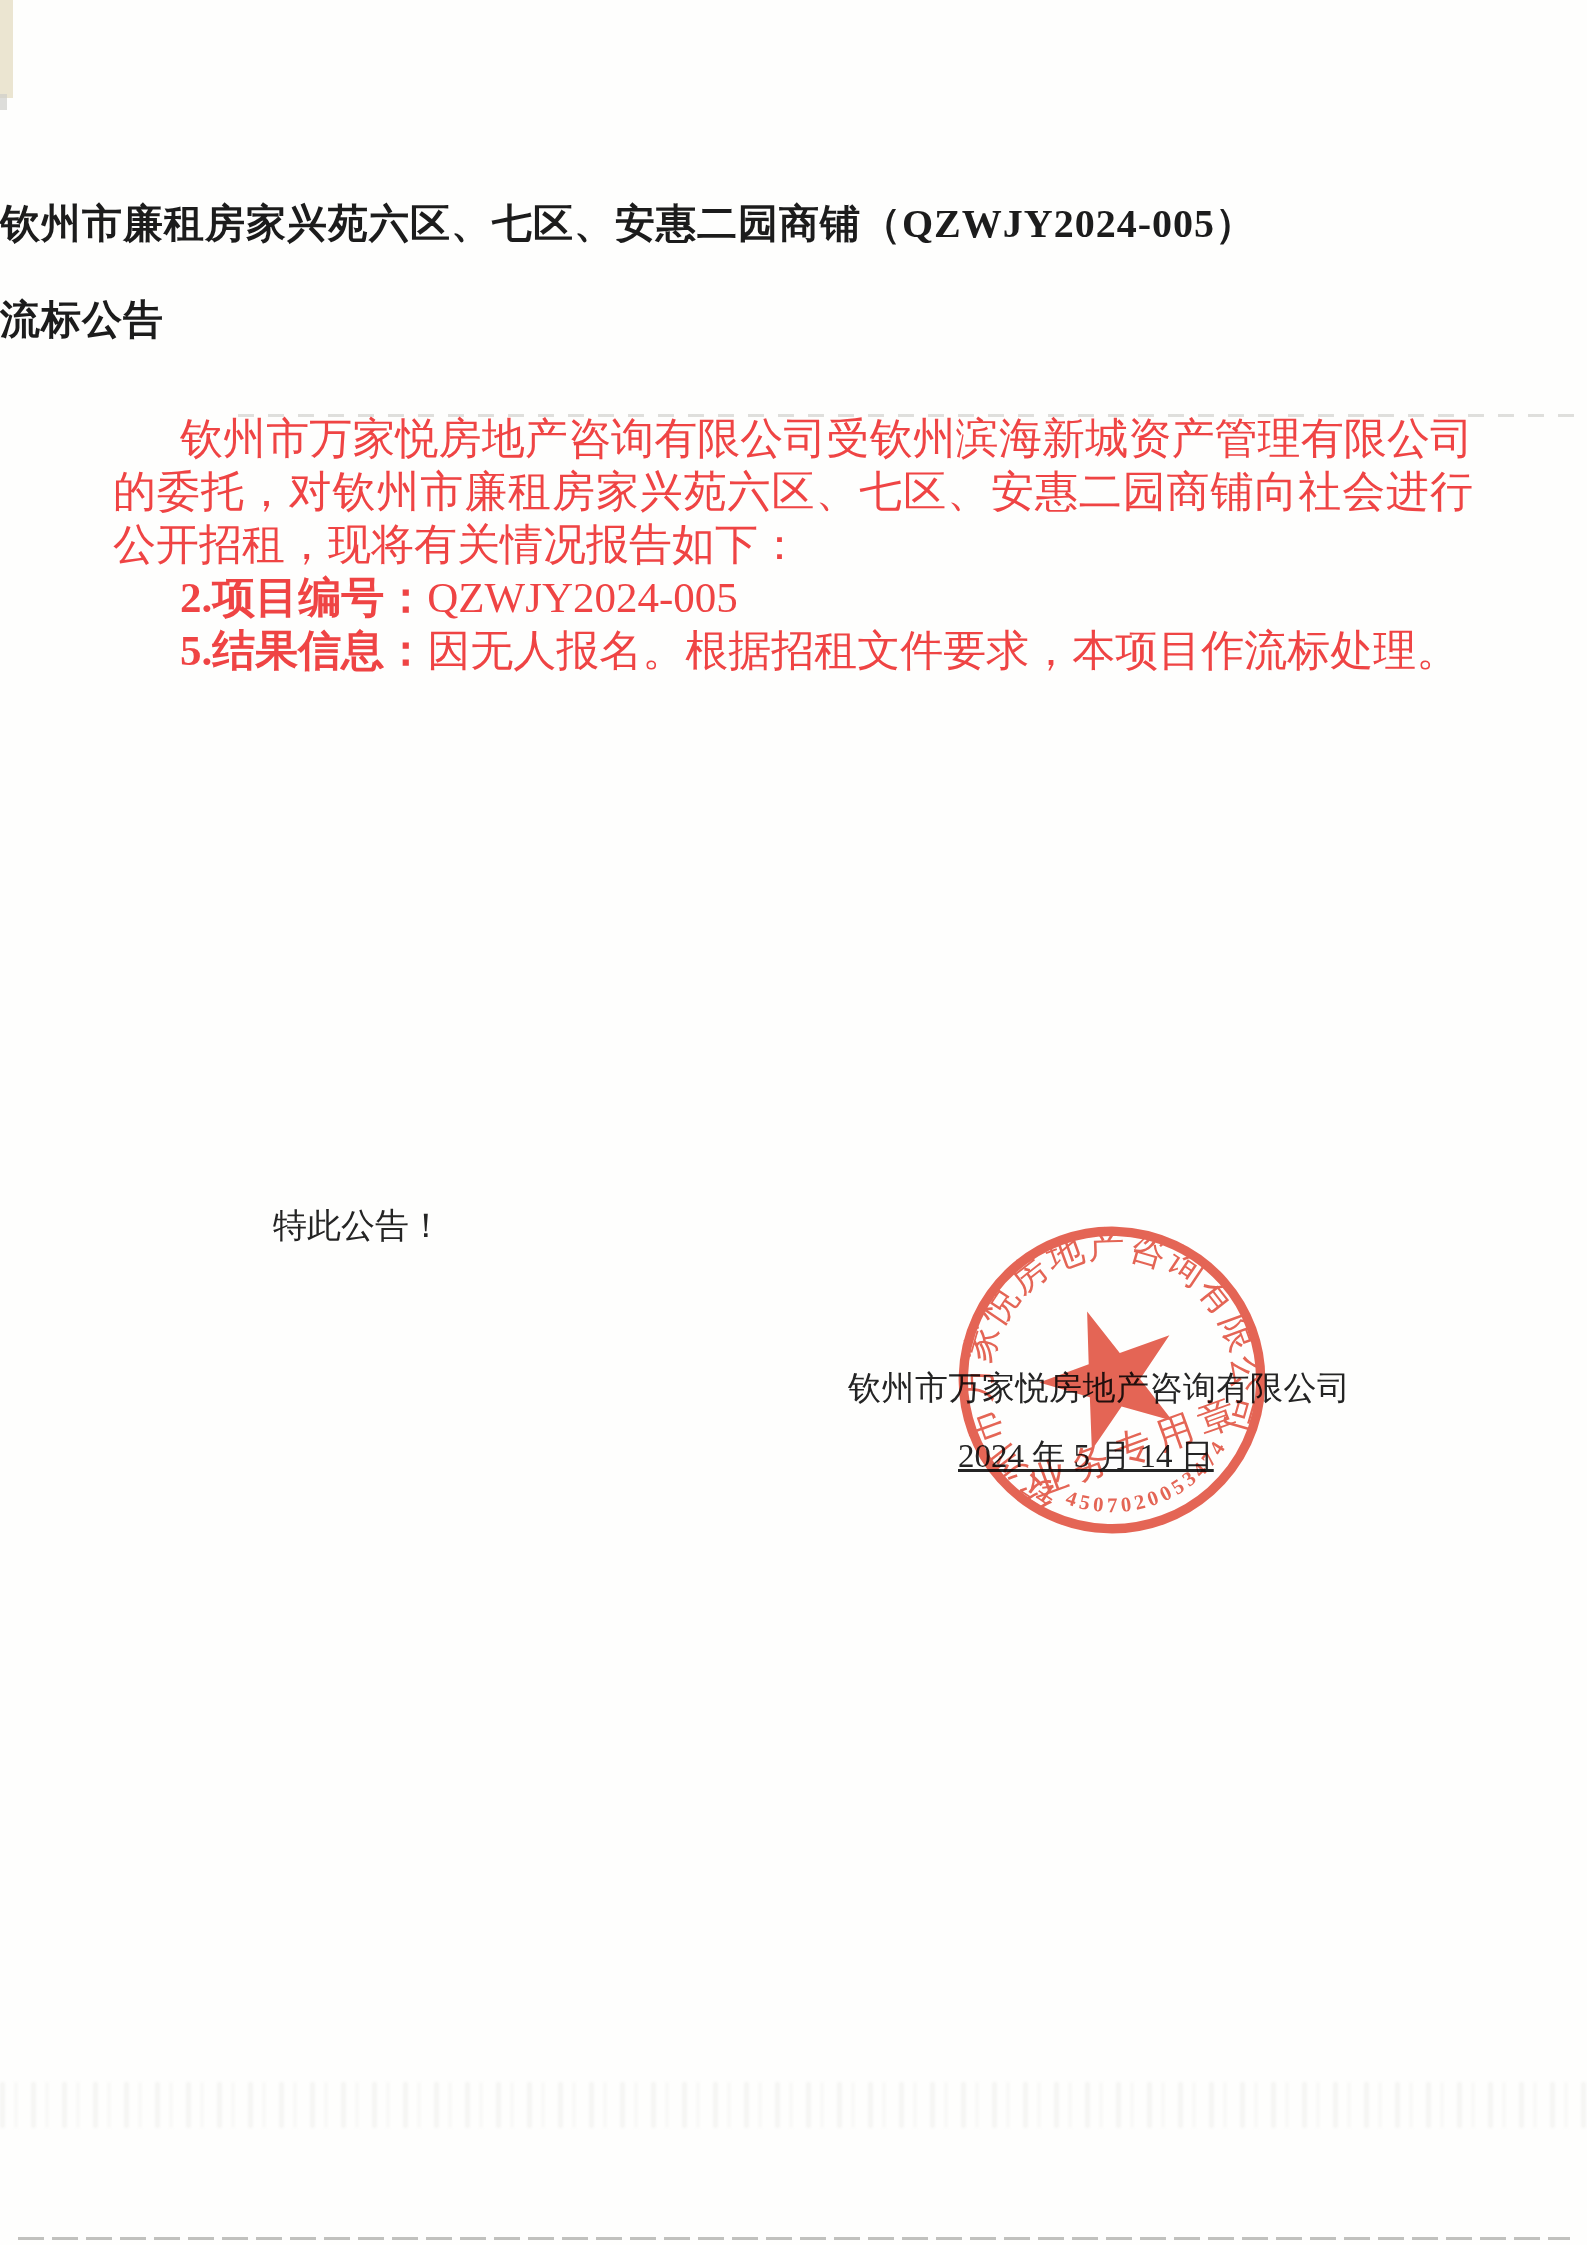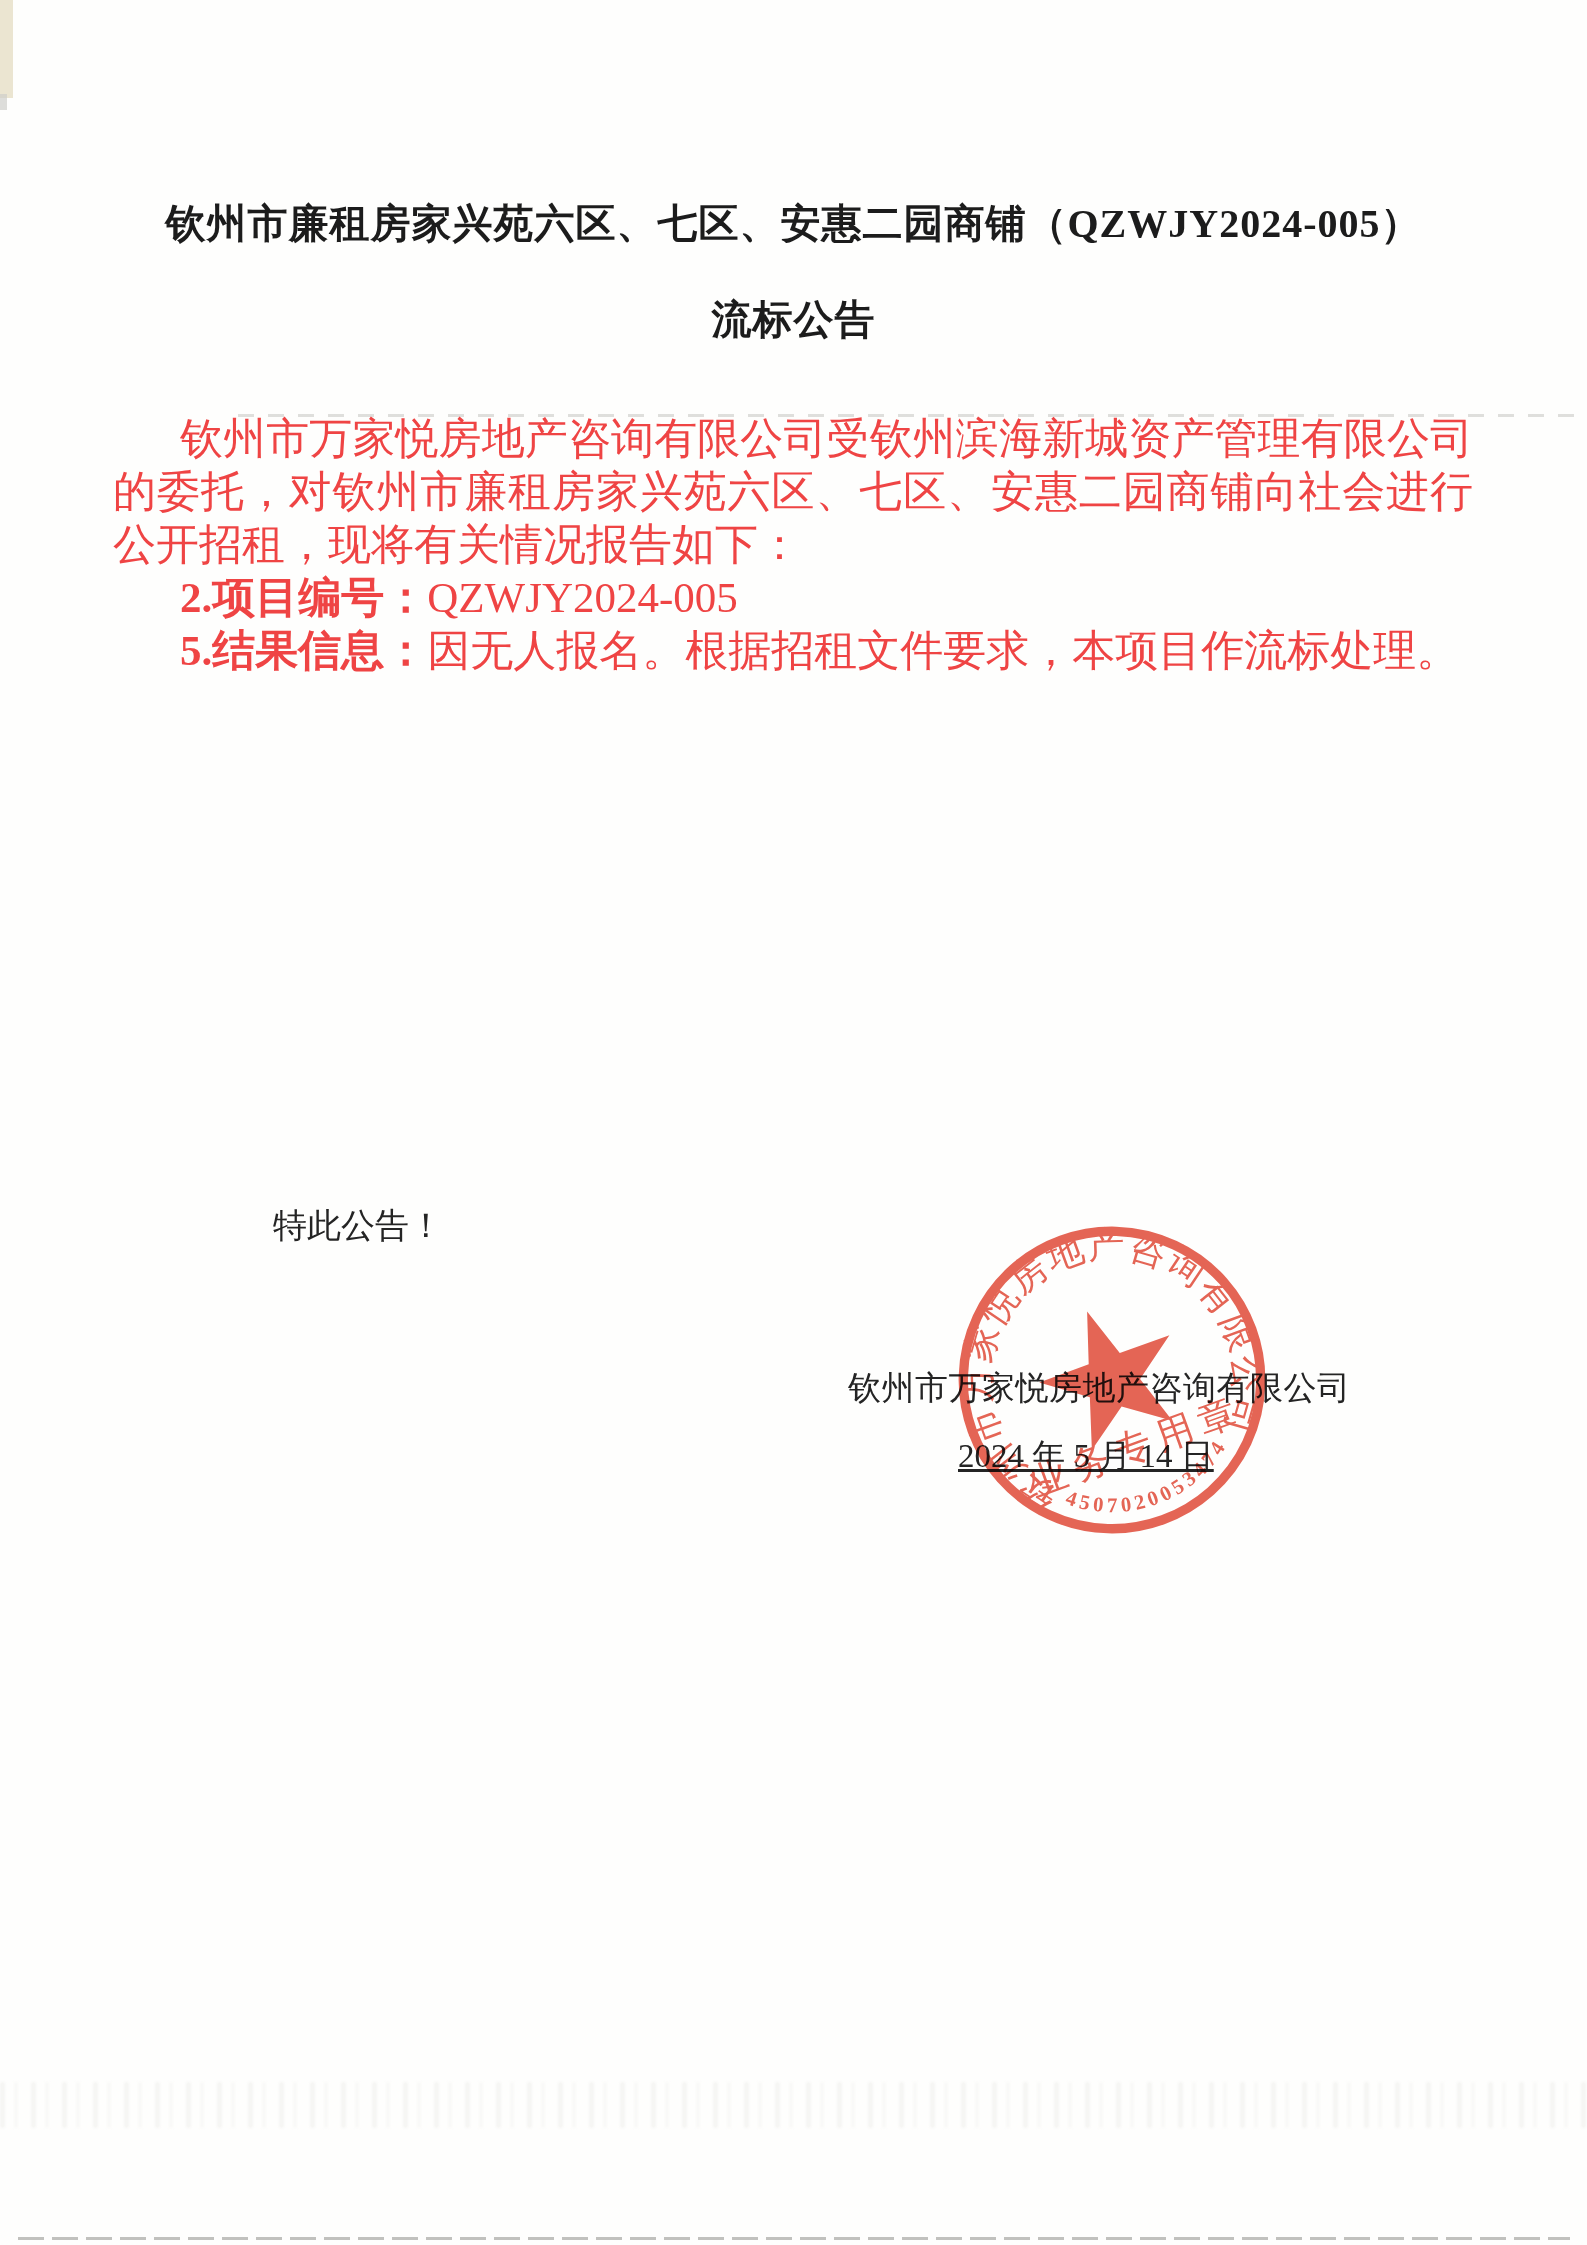--- a/index.html
+++ b/index.html
@@ -18,21 +18,21 @@
   .art-midline{position:absolute;left:238px;top:414px;width:1349px;height:3px;opacity:.45;
     background:repeating-linear-gradient(90deg,#b9b9b4 0 16px,transparent 16px 30px);}
   .art-noise-band{position:absolute;left:0;top:2082px;width:1587px;height:46px;opacity:.55;
     background:repeating-linear-gradient(90deg,rgba(205,205,199,.30) 0 5px,transparent 5px 14px,rgba(214,214,208,.22) 14px 18px,transparent 18px 31px);
     filter:blur(1px);}
   .art-bottom-line{position:absolute;left:18px;top:2237px;width:1552px;height:3px;opacity:.55;
     background:repeating-linear-gradient(90deg,#8f8f8a 0 26px,transparent 26px 34px);}
   
   .title-line{
     position:absolute;left:0;width:100%;
-    text-align:center;font-weight:bold;font-size:40px;
+    text-align:left;font-weight:bold;font-size:40px;
     letter-spacing:1px;white-space:nowrap;color:#1c1c1c;
   }
   .title-1{top:196px;}
   .title-2{top:292px;font-family:Liberation Mono, monospace;}
   .body-block{
     position:absolute;left:113px;top:412px;width:1360px;
     font-size:43px;line-height:53px;text-align:justify;color:#ef4444;
   }
   .body-block p{margin:0;text-indent:67px;}
   .body-block .lbl{font-weight:bold;}

